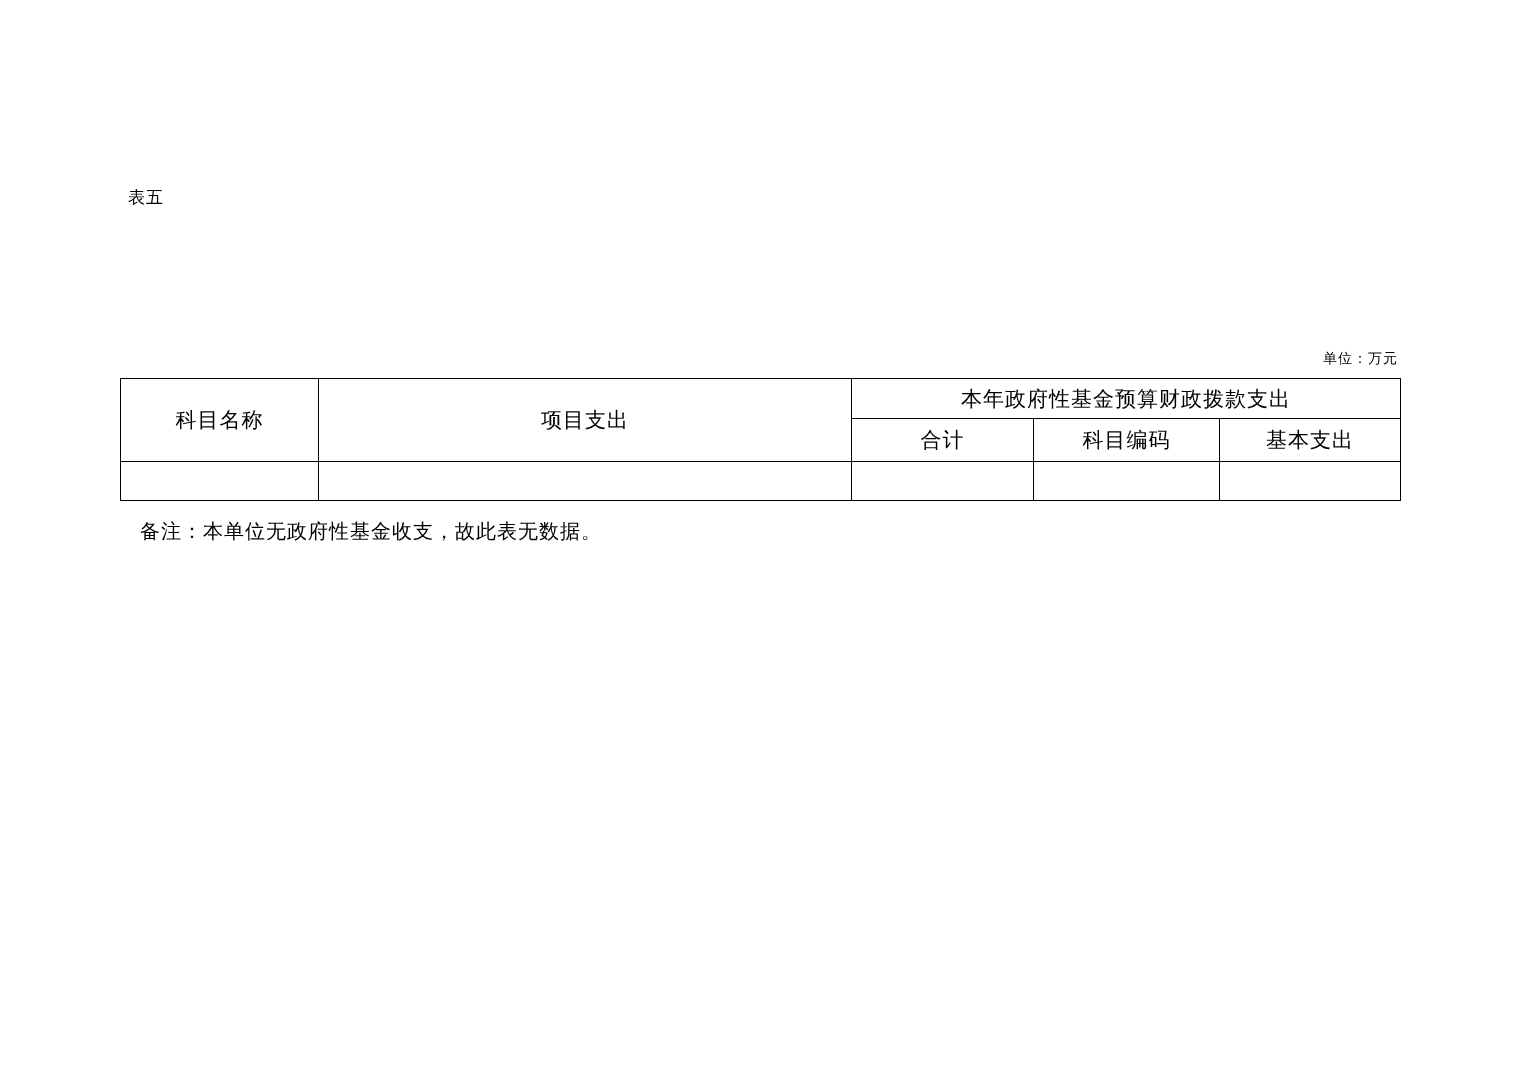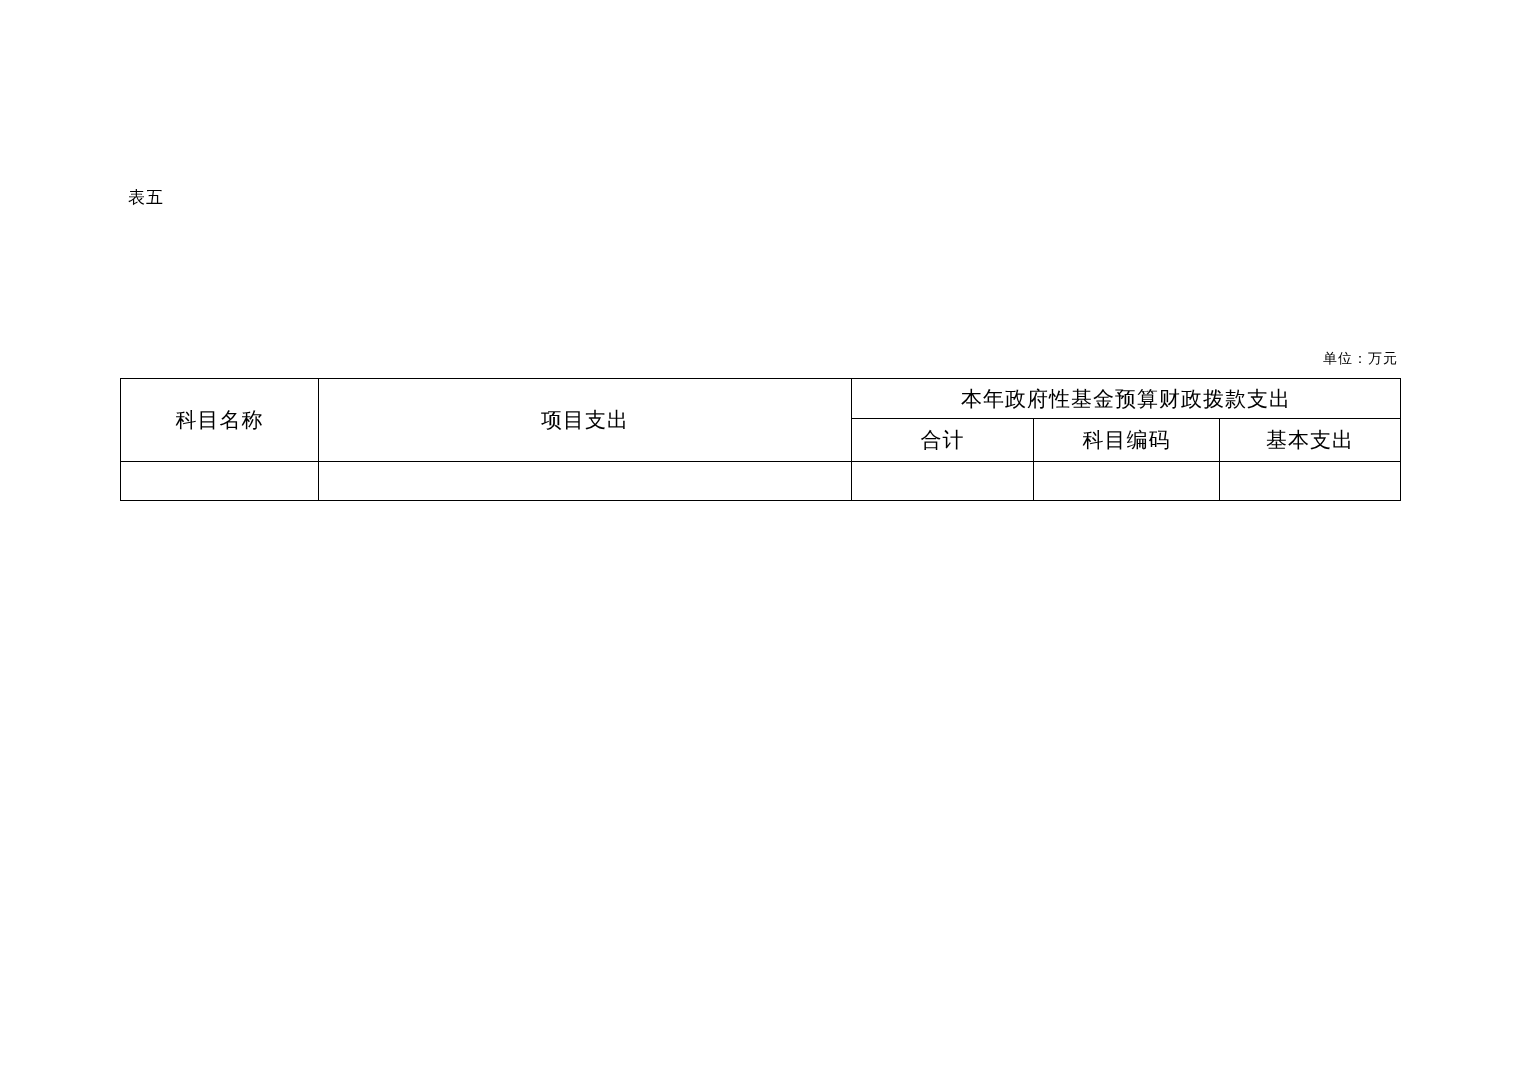--- a/index.html
+++ b/index.html
@@ -127,14 +127,15 @@
           <td></td>
           <td></td>
           <td></td>
           <td></td>
           <td></td>
         </tr>
       </tbody>
     </table>
   </div>
 
+  <div class="note">备注：本单位无政府性基金收支，故此表无数据。</div>
 
 </div>
 
 </body></html>

